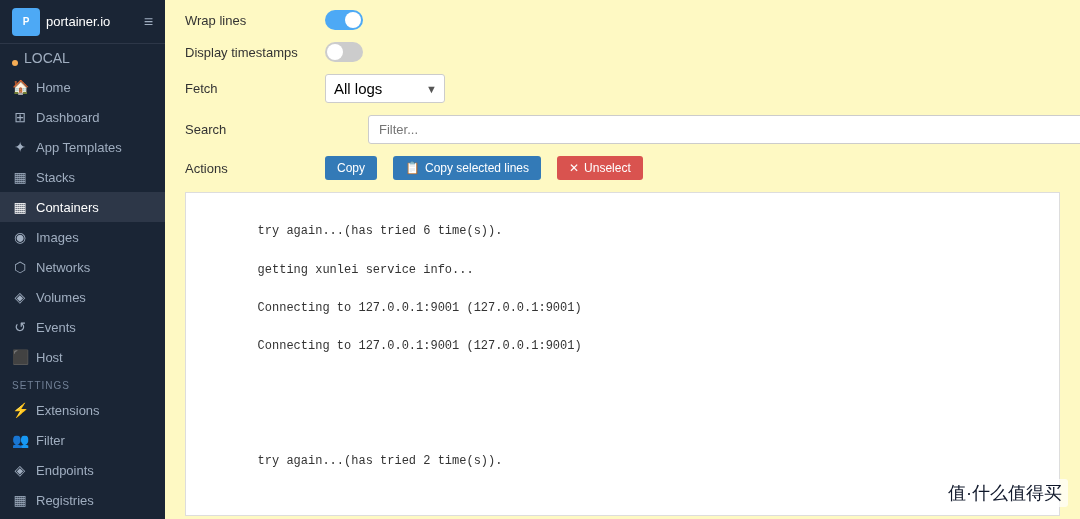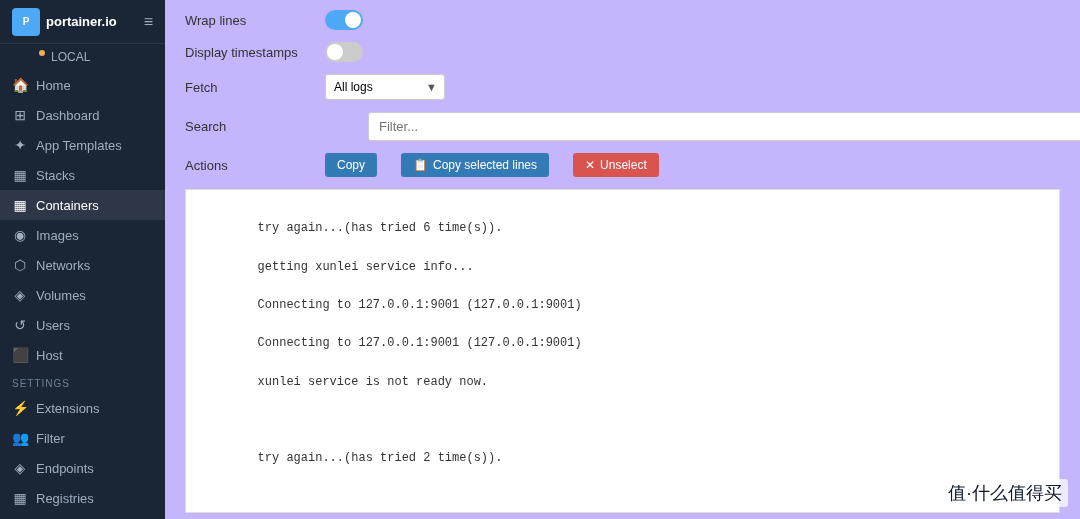--- a/index.html
+++ b/index.html
@@ -31,36 +31,35 @@
       display: flex; align-items: center; justify-content: center;
       margin-right: 6px;
       font-size: 10px;
       color: white;
       font-weight: bold;
       flex-shrink: 0;
     }
     .sidebar-logo-text {
       color: white;
       font-size: 13px;
-      font-weight: bold;
+      font-weight: normal;
     }
     .sidebar-logo-nav {
       margin-left: auto;
       color: #a0aec0;
       font-size: 16px;
       cursor: pointer;
     }
     .sidebar-section-header {
       padding: 6px 12px;
-      font-size: 12px;
+      font-size: 14px;
       color: #a0aec0;
       display: flex;
-      align-items: flex-start;
+      align-items: flex-end;
       gap: 6px;
-      margin-left: 27px;
     }
     .sidebar-section-header .dot {
       width: 6px; height: 6px;
       background: #f6ad55;
       border-radius: 50%;
       display: inline-block;
     }
     .sidebar-item {
       display: flex;
       align-items: center;
@@ -76,21 +75,21 @@
       padding: 8px 12px 4px;
       font-size: 10px;
       color: #718096;
       letter-spacing: 1px;
       text-transform: uppercase;
     }
 
     
     .main-content {
       flex: 1;
-      background: #c4b5fd;
+      background: #fef9c3;
       overflow: hidden;
       display: flex;
       flex-direction: column;
       justify-content: flex-end;
     }
 
     .content-area {
       padding: 10px 20px;
       overflow-y: auto;
       flex: 1;
@@ -144,21 +143,21 @@
       align-items: center;
       position: relative;
       width: 120px;
     }
     .select-control {
       width: 124px;
       padding: 5px 36px 5px 8px;
       border: 1px solid #ccc;
       border-radius: 3px;
       background: white;
-      font-size: 12px;
+      font-size: 15px;
       appearance: none;
       cursor: pointer;
     }
     .select-arrow {
       position: absolute;
       right: 8px;
       color: #555;
       pointer-events: none;
       font-size: 11px;
     }
@@ -183,21 +182,21 @@
       cursor: pointer;
       display: inline-flex;
       align-items: center;
       gap: 5px;
     }
     .btn-primary { background: #337ab7; color: white; }
     .btn-danger { background: #d9534f; color: white; }
 
     .actions-group {
       display: flex;
-      gap: 24px;
+      gap: 16px;
       align-items: center;
     }
 
     
     .log-container {
       margin: 10px 0;
       border: 1px solid #ddd;
       background: #fff;
       height: 324px;
       overflow-y: auto;
@@ -269,21 +268,21 @@
   <div class="sidebar-item">
     <span class="sidebar-item-icon">⬡</span>
     <span>Networks</span>
   </div>
   <div class="sidebar-item">
     <span class="sidebar-item-icon">◈</span>
     <span>Volumes</span>
   </div>
   <div class="sidebar-item">
     <span class="sidebar-item-icon">↺</span>
-    <span>Users</span>
+    <span>Events</span>
   </div>
   <div class="sidebar-item">
     <span class="sidebar-item-icon">⬛</span>
     <span>Host</span>
   </div>
 
   <div class="sidebar-section-label">SETTINGS</div>
 
   <div class="sidebar-item">
     <span class="sidebar-item-icon">⚡</span>
@@ -363,21 +362,21 @@
         </div>
       </div>
     </div>
 
     <div class="log-container">
       <div class="log-content">
         <span>try again...(has tried 6 time(s)).</span><br>
         <span>getting xunlei service info...</span><br>
         <span>Connecting to 127.0.0.1:9001 (127.0.0.1:9001)</span><br>
         <span>Connecting to 127.0.0.1:9001 (127.0.0.1:9001)</span><br>
-        <span>xunlei service is not ready now.</span><br>
+        <br>
         <br>
         <span>try again...(has tried 2 time(s)).</span><br>
         <br>
         <br>
         <br>
         <br>
         <br>
         <br>
         <br>
         <br>

